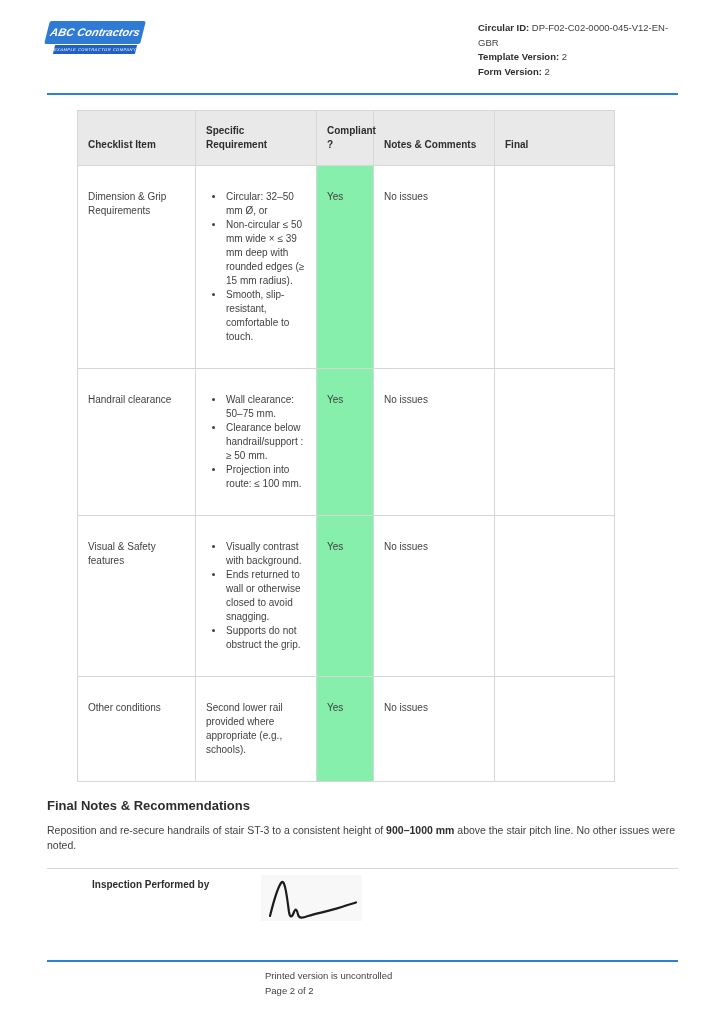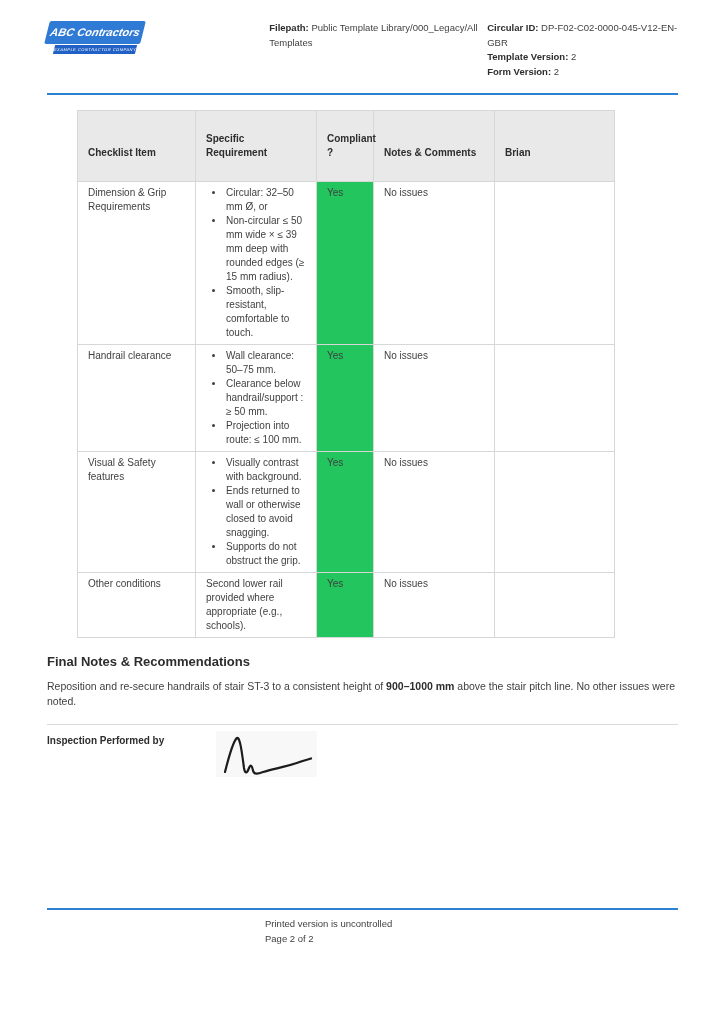--- a/index.html
+++ b/index.html
@@ -70,28 +70,28 @@
   .checklist th,.checklist td{
     border:1px solid #d7d7d7;
     text-align:left;
     box-sizing:border-box;
   }
   .checklist th{
     background:#e9e9e9;
     vertical-align:bottom;
     font-weight:bold;
     color:#2d2d2d;
-    padding:21px 10px;
+    padding:13px 10px;
   }
   .checklist th.col-compliant{white-space:pre-line;}
   .checklist td{
     vertical-align:top;
-    padding:4px 10px;
-  }
-  .checklist td.cell-compliant{background:#22c55e;}
+    padding:24px 10px;
+  }
+  .checklist td.cell-compliant{background:#86efac;}
   .checklist ul{margin:0;padding:0 0 0 19px;}
   .checklist li{padding-left:1px;margin:0;}
   
   .final-notes{margin:16px 47px 0 47px;}
   .final-notes h3{
     margin:0;
     font-size:13px;
     color:#2d2d2d;
     font-weight:bold;
   }
@@ -109,36 +109,37 @@
     display:flex;
     align-items:flex-start;
     margin:6px 47px 0 47px;
   }
   .inspection-label{
     flex:0 0 169px;
     font-size:10px;
     font-weight:bold;
     color:#2d2d2d;
     padding-top:4px;
+    margin-left:45px;
   }
   .signature-box{
     flex:0 0 101px;
     height:46px;
     background:#f8f8f8;
   }
   .signature-box svg{display:block;width:101px;height:46px;}
   .inspection-name{
     margin-left:7px;
     font-size:10px;
     padding-top:4px;
   }
   
   .page-footer{
     position:absolute;
-    left:47px;right:47px;top:908px;
+    left:47px;right:47px;top:960px;
   }
   .footer-rule{height:2px;background:#2d81d3;}
   .footer-cols{
     display:flex;
     margin-top:6px;
     font-size:9.5px;
     line-height:15px;
     color:#3f3f3f;
   }
   .footer-left{margin-left:218px;width:215px;}
@@ -147,21 +148,20 @@
 </head>
 <body>
 
 <div class="page">
 
   <div class="page-header">
     <div class="logo">
       <div class="logo-main">ABC Contractors</div>
       <div class="logo-sub">EXAMPLE CONTRACTOR COMPANY</div>
     </div>
-    <div class="hdr-filepath"><span class="b">Filepath:</span><span> Public Template Library/000_Legacy/All Templates</span></div>
     <div class="hdr-meta">
       <div><span class="b">Circular ID:</span><span> DP-F02-C02-0000-045-V12-EN-GBR</span></div>
       <div><span class="b">Template Version:</span><span> 2</span></div>
       <div><span class="b">Form Version:</span><span> 2</span></div>
     </div>
   </div>
   <div class="top-rule"></div>
 
   <table class="checklist">
     <colgroup>
@@ -171,21 +171,21 @@
         <col style="width:121px">
         <col style="width:120px">
     </colgroup>
     <thead>
       <tr>
         <th>Checklist Item</th>
         <th>Specific Requirement</th>
         <th class="col-compliant">Compliant
 ?</th>
         <th>Notes &amp; Comments</th>
-        <th>Brian</th>
+        <th>Final</th>
       </tr>
     </thead>
     <tbody>
       <tr>
         <td>Dimension &amp; Grip Requirements</td>
         <td>
           <ul>
             <li>Circular: 32–50 mm Ø, or</li>
             <li>Non-circular ≤ 50 mm wide × ≤ 39 mm deep with rounded edges (≥ 15 mm radius).</li>
             <li>Smooth, slip-resistant, comfortable to touch.</li>

